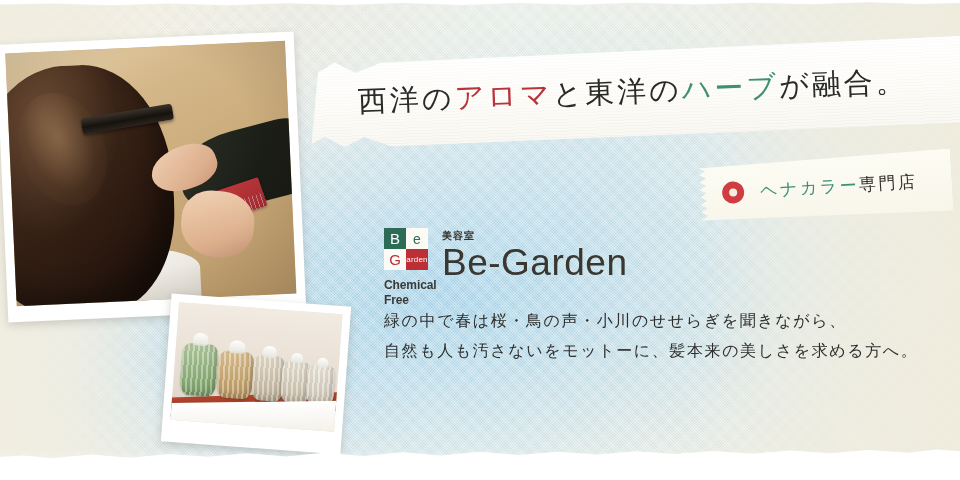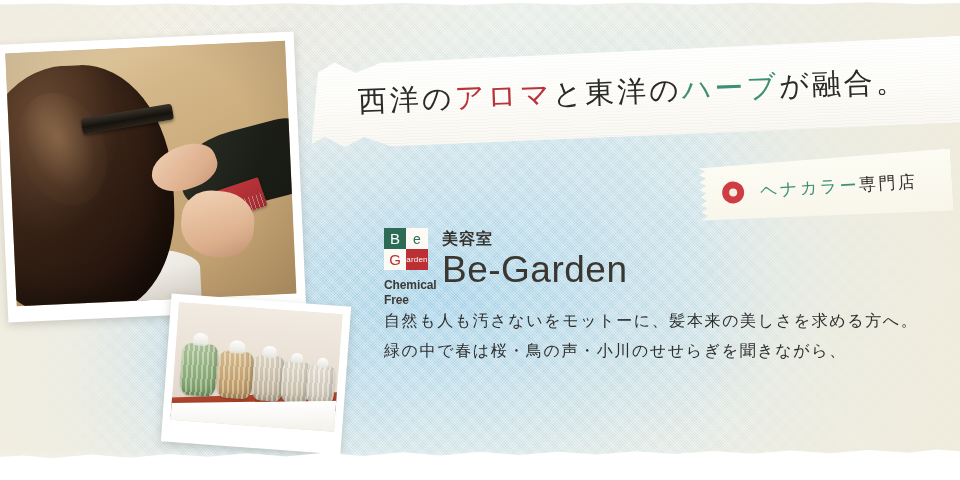--- a/index.html
+++ b/index.html
@@ -359,21 +359,21 @@
     font-family: "Liberation Sans", "DejaVu Sans", sans-serif;
     font-size: 12px;
     font-weight: bold;
     line-height: 1.25;
     color: #3b3a35;
     letter-spacing: -0.1px;
   }
   .brand-words { margin-left: 14px; padding-top: 1px; }
   .brand-sub {
     font-family: "Liberation Sans", "DejaVu Sans", sans-serif;
-    font-size: 16px;
+    font-size: 10px;
     font-weight: bold;
     color: #34322d;
     letter-spacing: 1px;
   }
   .brand-name {
     margin-top: 1px;
     font-family: "Liberation Sans", "DejaVu Sans", sans-serif;
     font-size: 37px;
     font-weight: 300;
     color: #3a3731;
@@ -471,21 +471,21 @@
 Free</div>
       </div>
       <div class="brand-words">
         <div class="brand-sub">美容室</div>
         <div class="brand-name">Be-Garden</div>
       </div>
     </div>
   </div>
 
   <div class="copy">
+    <div class="copy-line">緑の中で春は桜・鳥の声・小川のせせらぎを聞きながら、</div>
     <div class="copy-line">自然も人も汚さないをモットーに、髪本来の美しさを求める方へ。</div>
-    <div class="copy-line">緑の中で春は桜・鳥の声・小川のせせらぎを聞きながら、</div>
   </div>
 
   <div class="torn-top"></div>
   <div class="torn-bottom-soft"></div>
   <div class="torn-bottom"></div>
 
 </div>
 
 </body></html>

